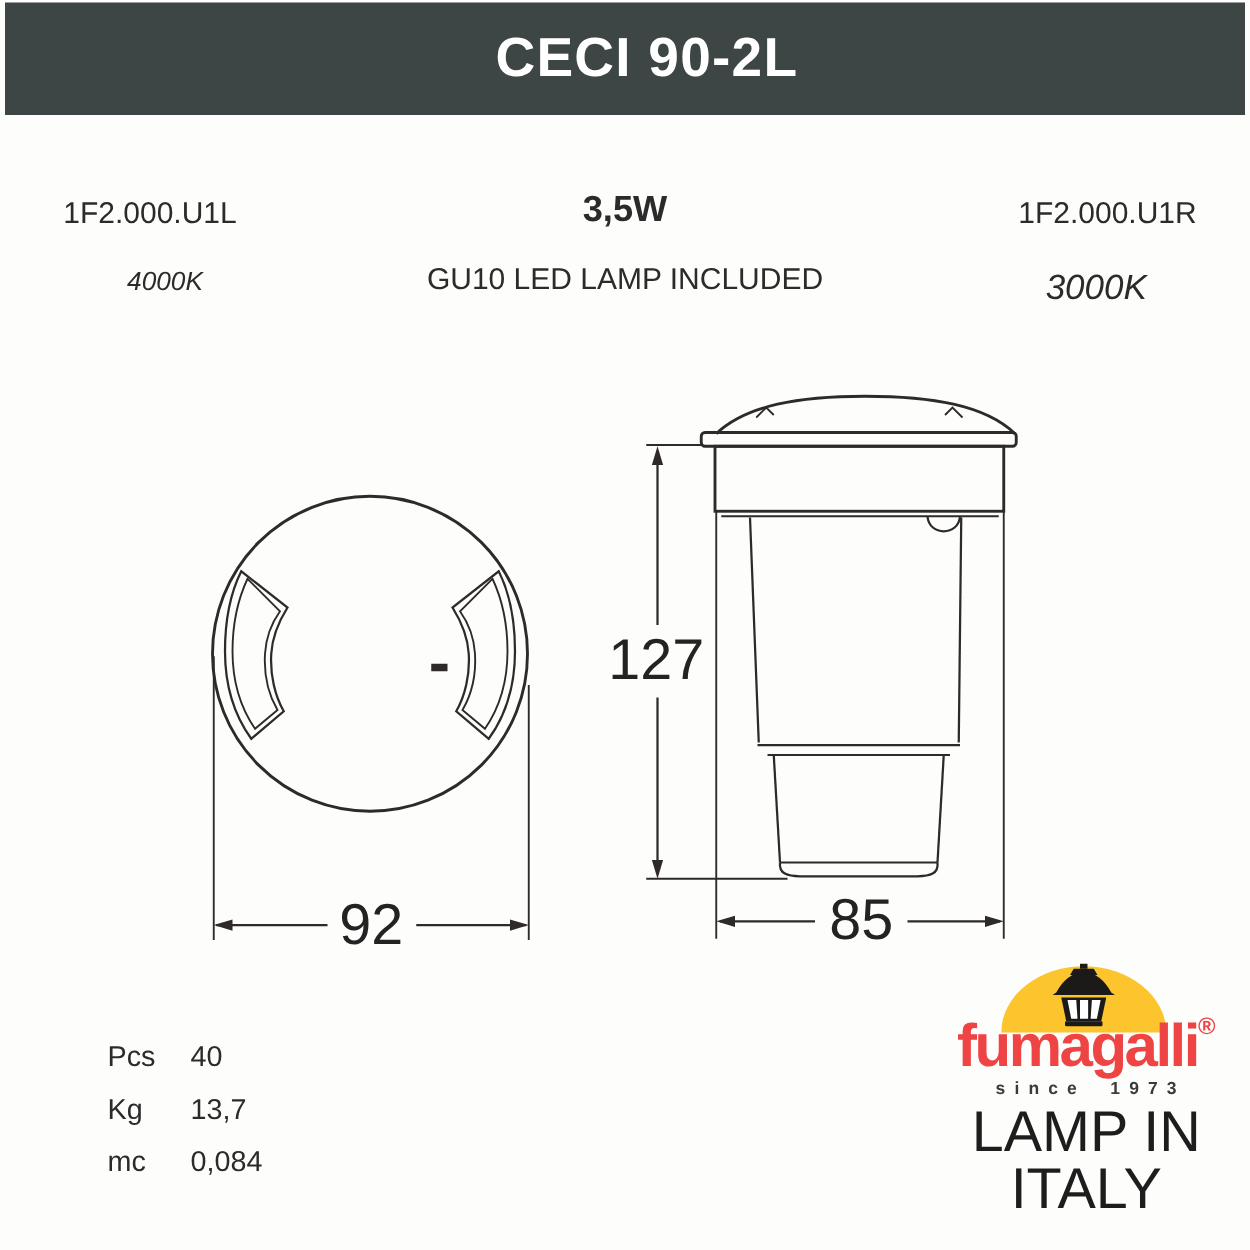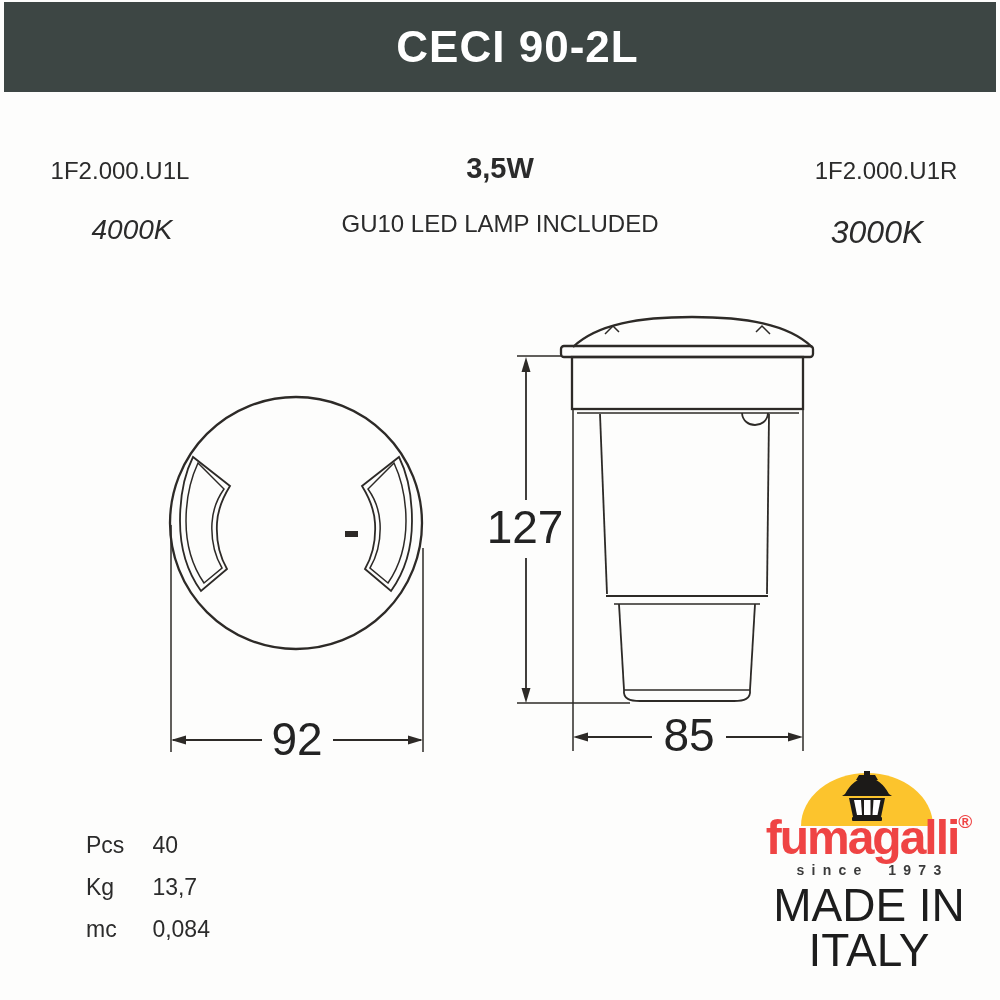--- a/index.html
+++ b/index.html
@@ -15,25 +15,25 @@
     left:4px;top:2px;width:992px;height:90px;
     background:#3d4644;
     display:flex;align-items:center;justify-content:center;
   }
   .header .title{
     color:#ffffff;font-size:44px;font-weight:bold;letter-spacing:1px;margin-left:35px;
   }
   
   .spec{white-space:nowrap;text-align:center;margin-top:29px;}
   .code-left  {left:20px; top:128px;width:200px;font-size:24px;}
-  .temp-left  {left:32px; top:185px;width:200px;font-size:28px;font-style:italic;}
+  .temp-left  {left:32px; top:185px;width:200px;font-size:21px;font-style:italic;}
   .power      {left:350px;top:123px;width:300px;font-size:29px;font-weight:bold;}
   .lamp-info  {left:300px;top:181px;width:400px;font-size:24px;}
   .code-right {left:786px;top:128px;width:200px;font-size:24px;}
-  .temp-right {left:777px;top:185px;width:200px;font-size:32px;font-style:italic;}
+  .temp-right {left:777px;top:185px;width:200px;font-size:28px;font-style:italic;}
   
   .drawing{left:0;top:280px;}
   .drawing .ln{stroke:#2d2a27;fill:none;}
   .w23{stroke-width:2.3px;}
   .w18{stroke-width:1.8px;}
   .w15{stroke-width:1.5px;}
   .fillw{fill:#fdfdfc;}
   .arr{fill:#2d2a27;stroke:none;}
   .dimtxt{
     font-family:"Liberation Sans","DejaVu Sans",sans-serif;
@@ -170,15 +170,15 @@
       <rect x="51" y="48" width="30" height="4" rx="1"></rect>
     </g>
     <g fill="#ffffff">
       <polygon points="53,31 60,31 61,46 56,46"></polygon>
       <rect x="63" y="31" width="6.5" height="15"></rect>
       <polygon points="72.5,31 79.5,31 76.5,46 71.5,46"></polygon>
     </g>
   </svg>
   <div class="brand-name"><span>fumagalli</span><sup>®</sup></div>
   <div class="brand-since">since 1973</div>
-  <div class="brand-made1">MADE IN</div>
+  <div class="brand-made1">LAMP IN</div>
   <div class="brand-made2">ITALY</div>
 </div>
 
 </body></html>

